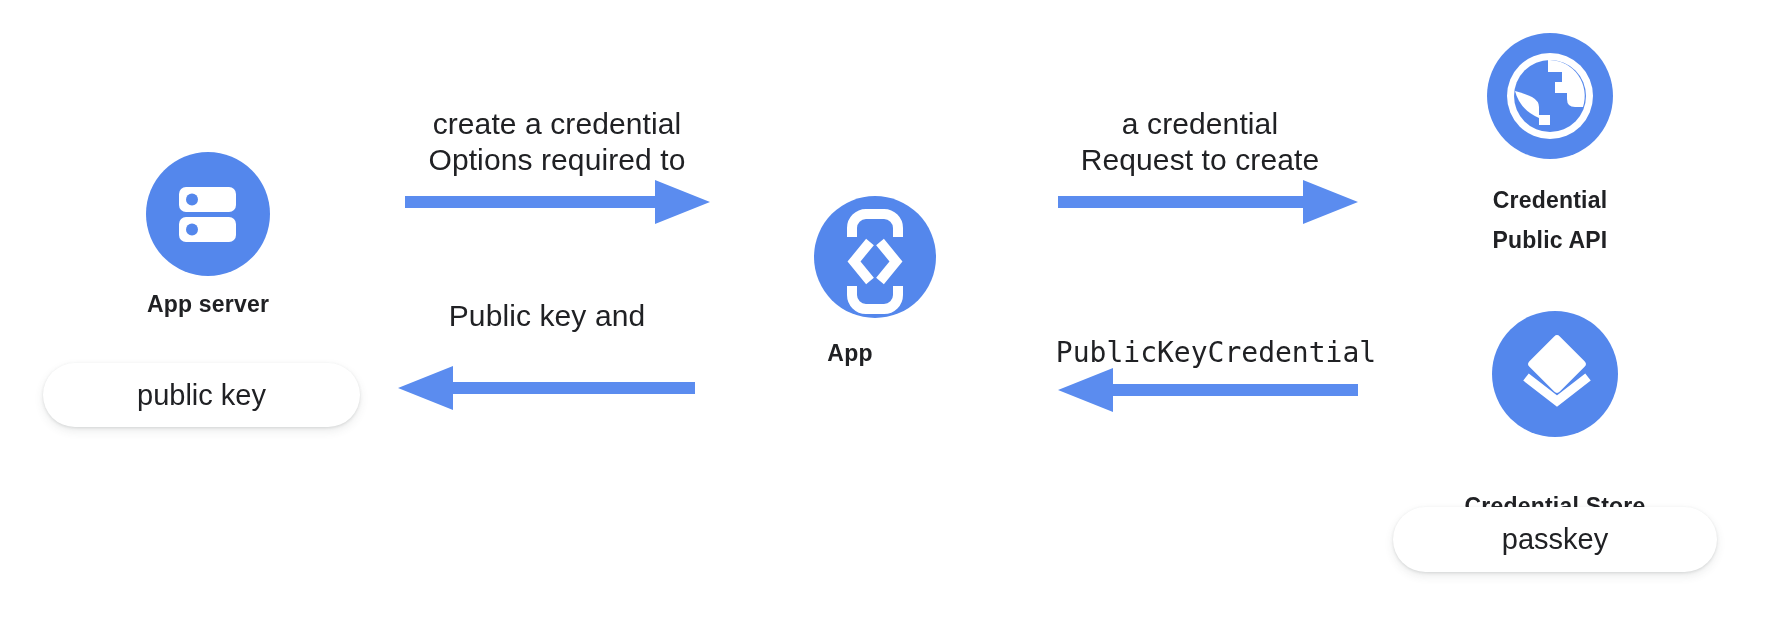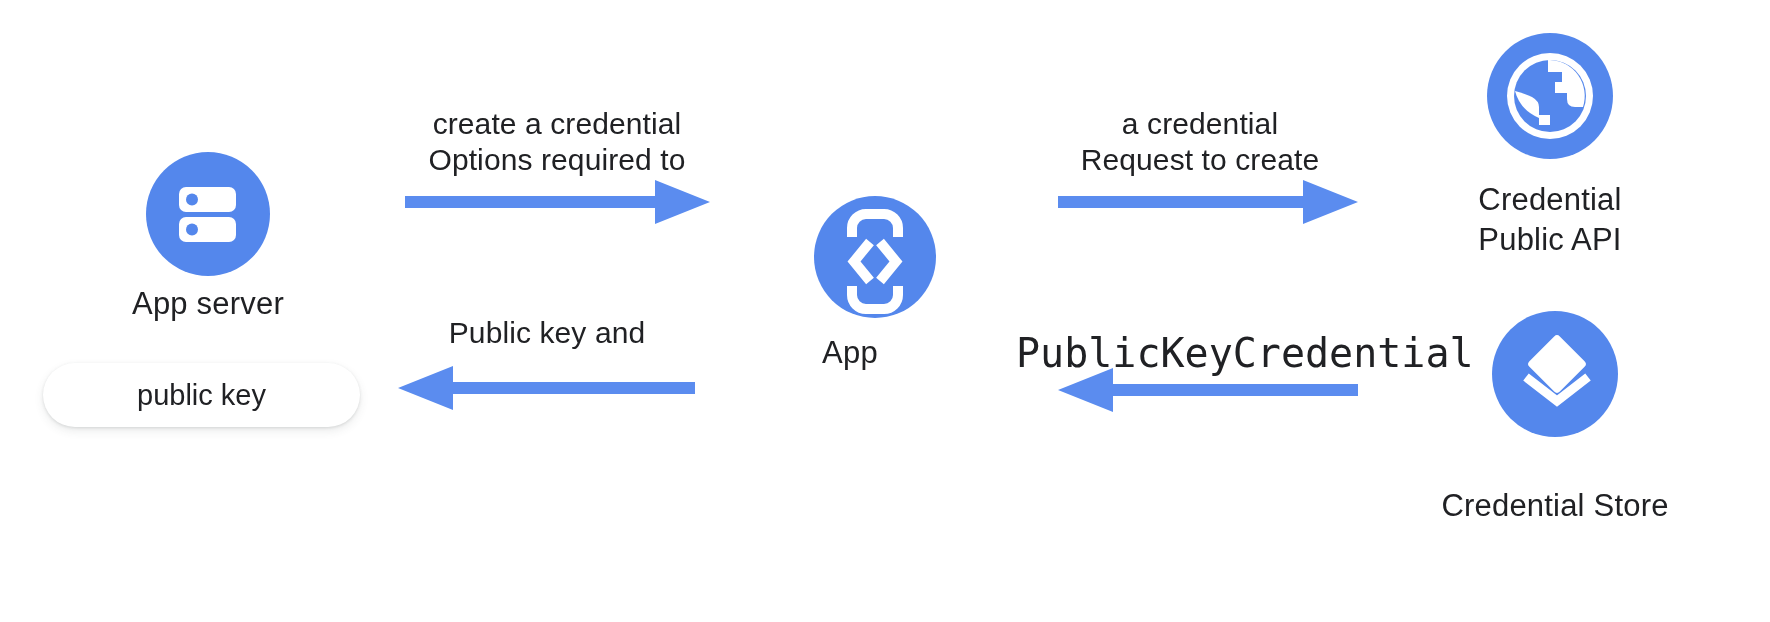--- a/index.html
+++ b/index.html
@@ -8,33 +8,33 @@
     width:1770px;height:622px;
     background:#ffffff;
     font-family:"Liberation Sans","DejaVu Sans",sans-serif;
     color:#202124;
     overflow:hidden;
   }
   .abs{position:absolute;}
   .node-circle{position:absolute;border-radius:50%;}
   .node-label{
     position:absolute;text-align:center;
-    font-size:31px;font-weight:400;color:#202124;line-height:34px;
+    font-size:23px;font-weight:700;color:#202124;line-height:34px;
     letter-spacing:0.2px;
   }
   .annotation{
     position:absolute;text-align:center;
     font-size:30px;font-weight:400;color:#202124;line-height:36px;
     letter-spacing:0.1px;
   }
-  .annotation.tight{line-height:33px;margin-top:17px;}
+  .annotation.tight{line-height:33px;}
   .mono-annotation{
     position:absolute;text-align:center;
     font-family:"DejaVu Sans Mono","Liberation Mono",monospace;
-    font-size:40px;font-weight:400;color:#202124;line-height:34px;
+    font-size:28px;font-weight:400;color:#202124;line-height:34px;
   }
   .pill{
     position:absolute;background:#ffffff;border-radius:999px;
     display:flex;align-items:center;justify-content:center;
     font-size:29px;font-weight:500;color:#202124;
     box-shadow:0 1px 3px rgba(60,64,67,.15), 0 4px 10px rgba(60,64,67,.10);
   }
   svg{display:block;}
 </style>
 </head>
@@ -107,20 +107,23 @@
   </svg>
 
   <div class="node-circle" style="left:1492px;top:311px;width:126px;height:126px;">
     <svg width="126" height="126" viewBox="0 0 126 126">
       <circle cx="63" cy="63" r="63" fill="#5487EC"></circle>
       <rect x="43.5" y="31.5" width="43" height="43" rx="4" fill="#FFFFFF" transform="rotate(45 65 53)"></rect>
       <polyline points="34,66 65,90 96,66" fill="none" stroke="#FFFFFF" stroke-width="9"></polyline>
     </svg>
   </div>
   <div class="node-label" style="left:1405px;top:453px;width:300px;margin-top:36px;">Credential Store</div>
+  <div class="pill" style="left:1393px;top:507px;width:324px;height:65px;">
+    <span>passkey</span>
+  </div>
 
   <div class="annotation tight" style="left:372px;top:299px;width:350px;">
     <div>Public key and</div>
   </div>
   <svg class="abs" style="left:398px;top:366px;" width="297" height="44" viewBox="0 0 297 44">
     <rect x="50" y="16" width="247" height="12" fill="#5B8CEF"></rect>
     <polygon points="55,0 55,44 0,22" fill="#5B8CEF"></polygon>
   </svg>
 
 </div>

